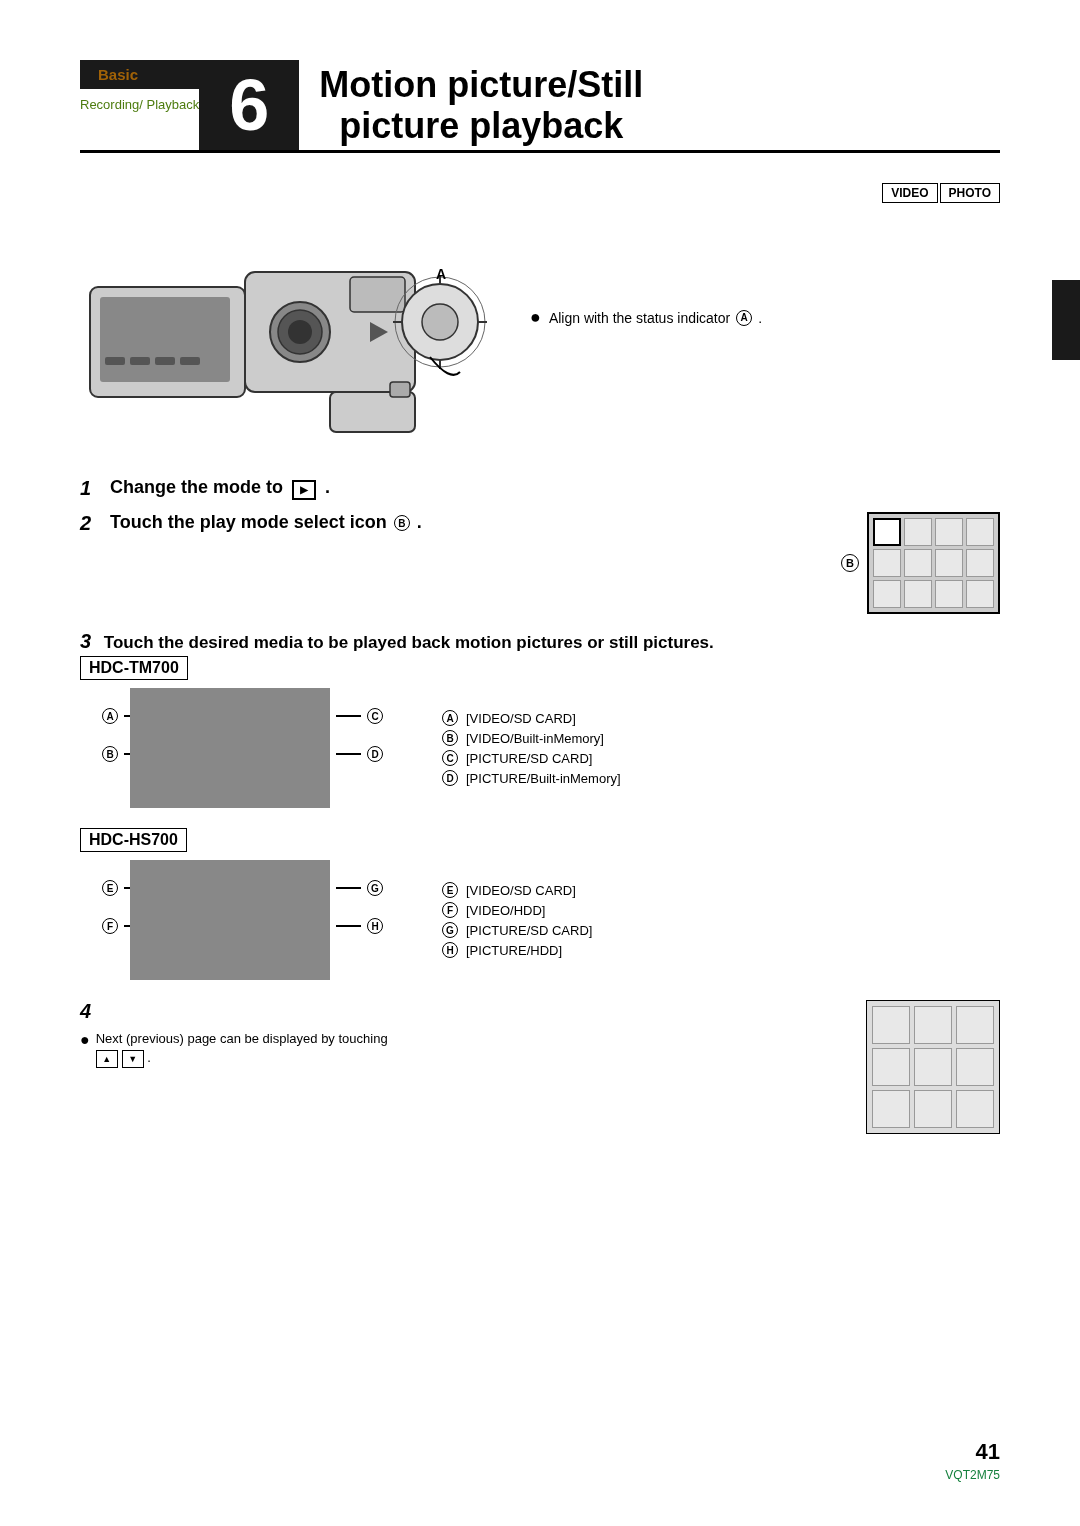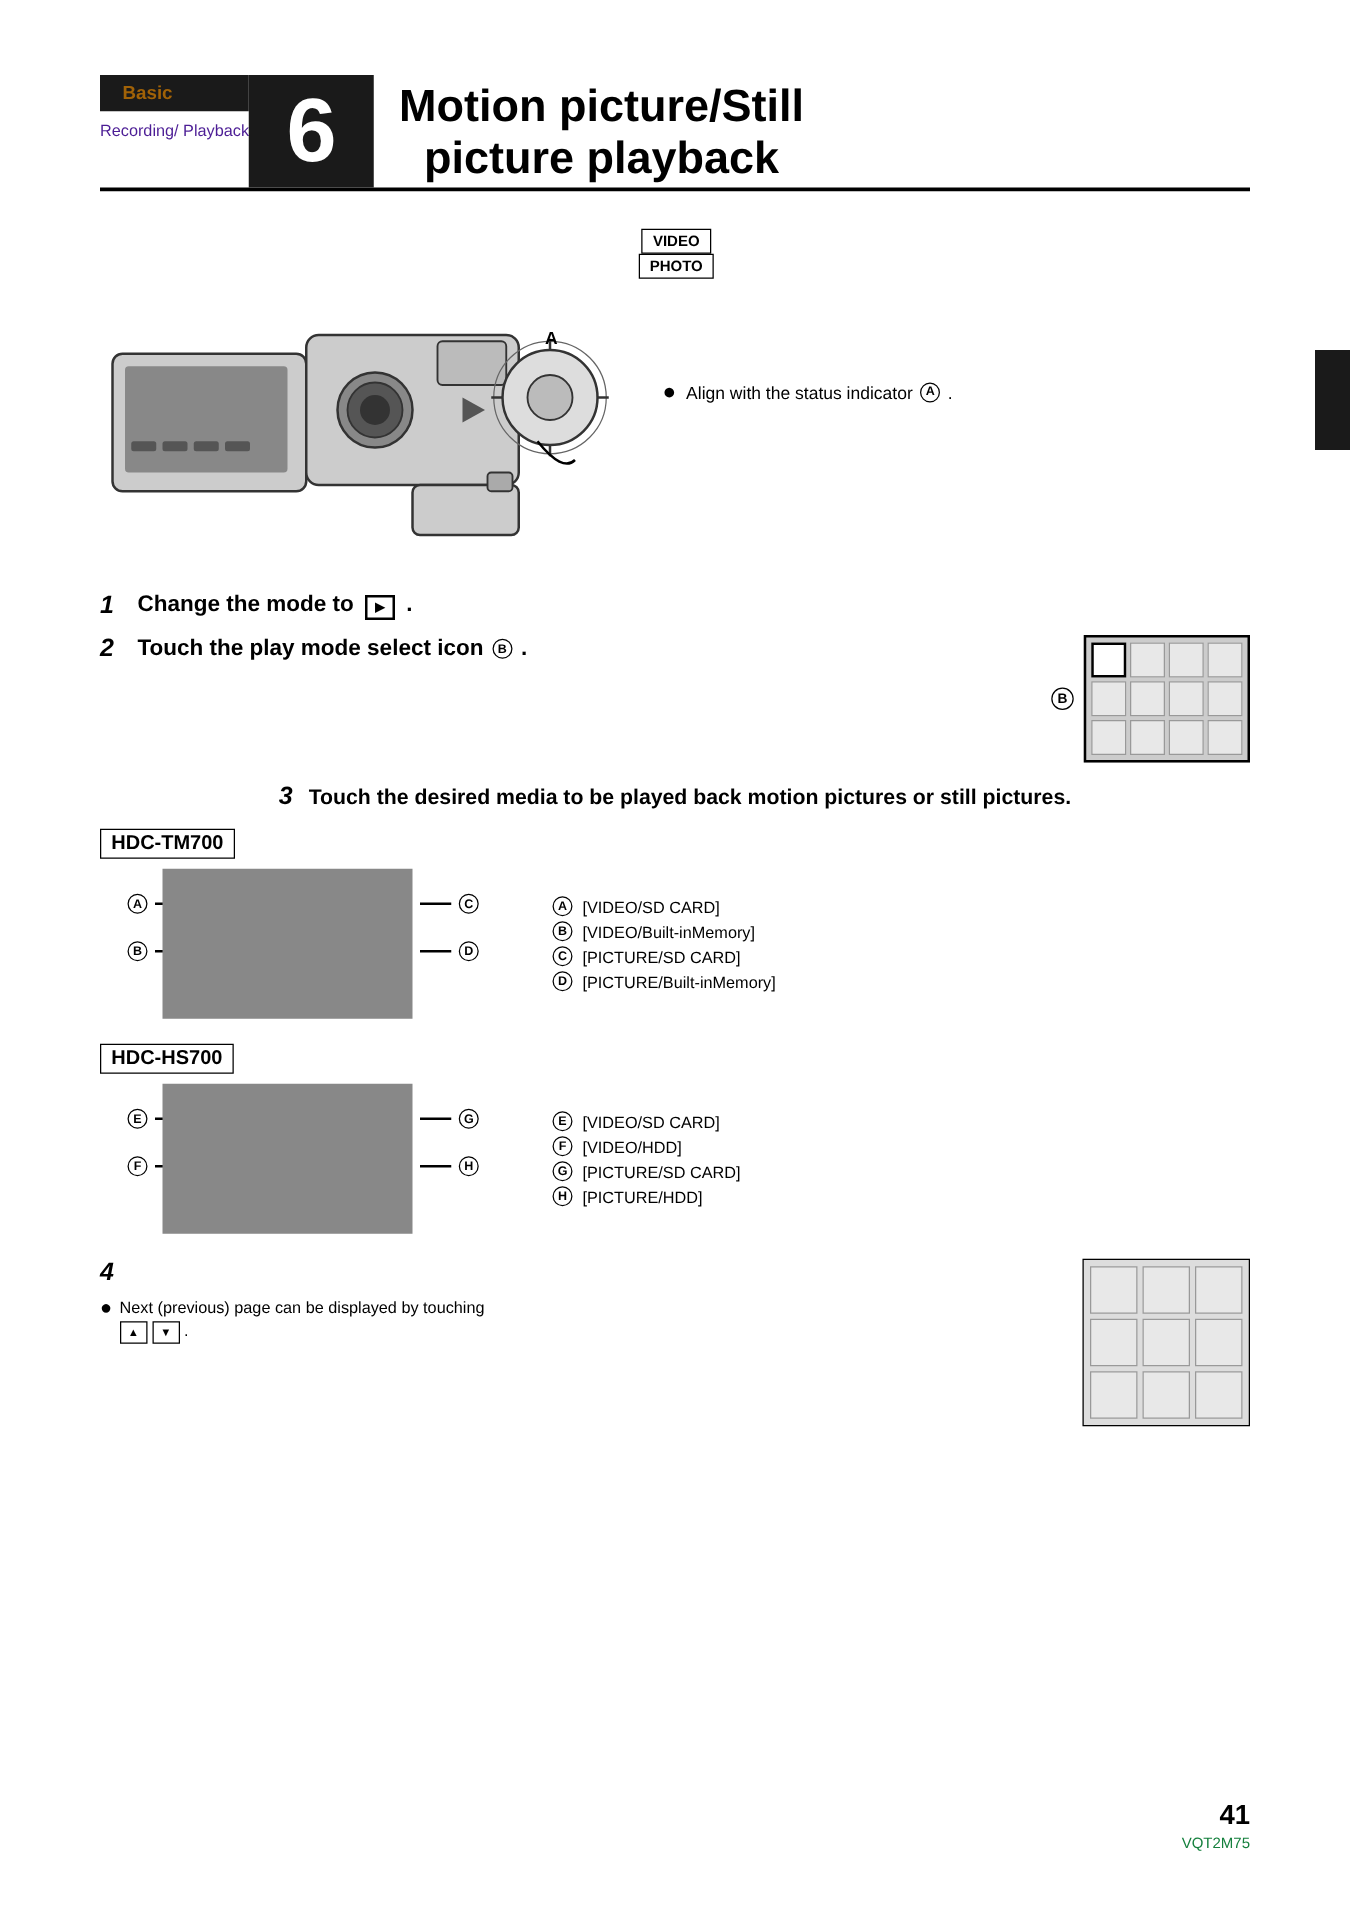--- a/index.html
+++ b/index.html
@@ -68,22 +68,21 @@
       display: flex;
       align-items: center;
       flex: 1;
     }
 
     
     .video-photo-badge {
       display: flex;
       align-items: center;
       justify-content: flex-end;
-      margin-bottom: 0;
-      flex-direction: column;
+      margin-bottom: 24px;
     }
 
     .vp-box {
       border: 1.5px solid #000;
       font-size: 12px;
       font-weight: bold;
       padding: 2px 8px;
       margin-left: 2px;
     }
 
@@ -191,22 +190,21 @@
     }
 
     
     .step3-section {
       margin-bottom: 20px;
     }
 
     .step3-bold {
       font-size: 17px;
       font-weight: bold;
-      margin-bottom: 14px;
-      text-align: center;
+      margin-bottom: 3px;
     }
 
     
     .hdc-section {
       margin-bottom: 20px;
     }
 
     .hdc-label {
       border: 1.5px solid #000;
       font-size: 16px;
@@ -370,21 +368,21 @@
 </head>
 <body>
 
 <div class="page-container">
 
   <div class="side-tab"></div>
 
   <div class="header-top">
     <div class="left-header">
       <div class="basic-badge">Basic</div>
-      <div style="font-size:13px; color:#4c1d95; padding: 8px 0 8px 0; line-height:1.3;">Recording/
+      <div style="font-size:13px; color:#4d7c0f; padding: 8px 0 8px 0; line-height:1.3;">Recording/
 Playback</div>
     </div>
     <div class="chapter-main">
       <div class="chapter-number-box">6</div>
       <div class="chapter-title">
         <span>Motion picture/Still</span><br>
         <span>picture playback</span>
       </div>
     </div>
   </div>

